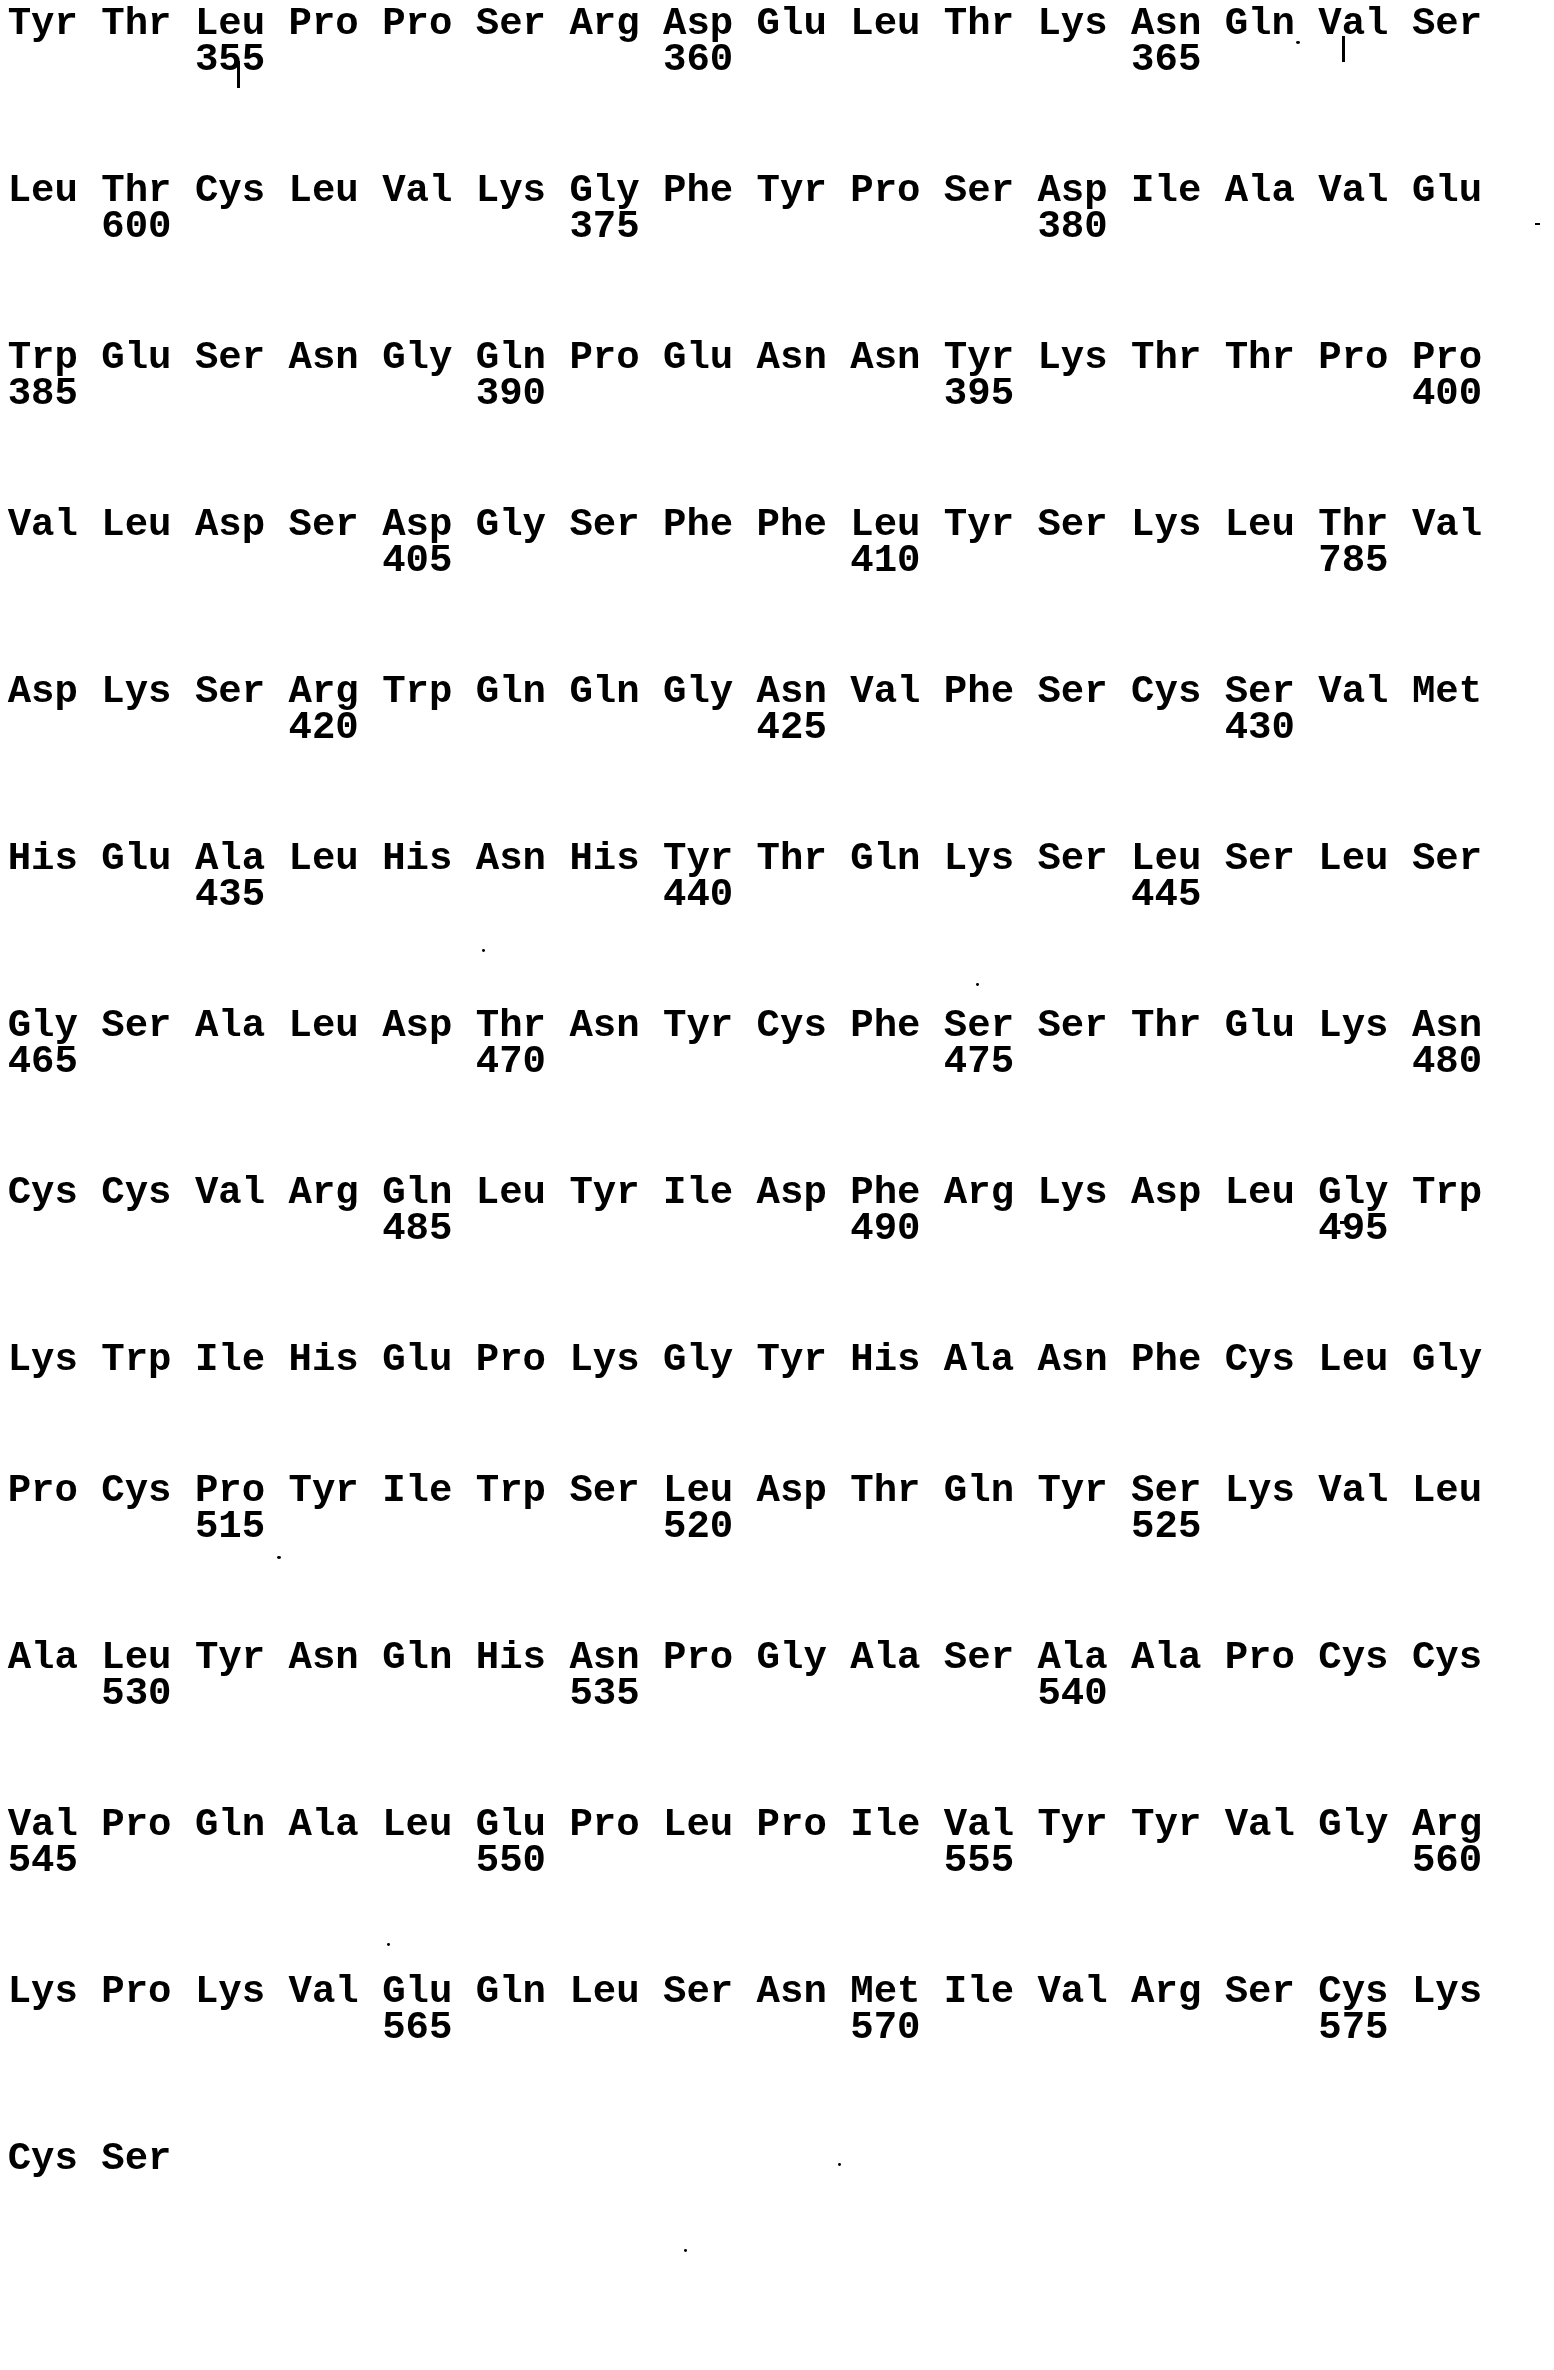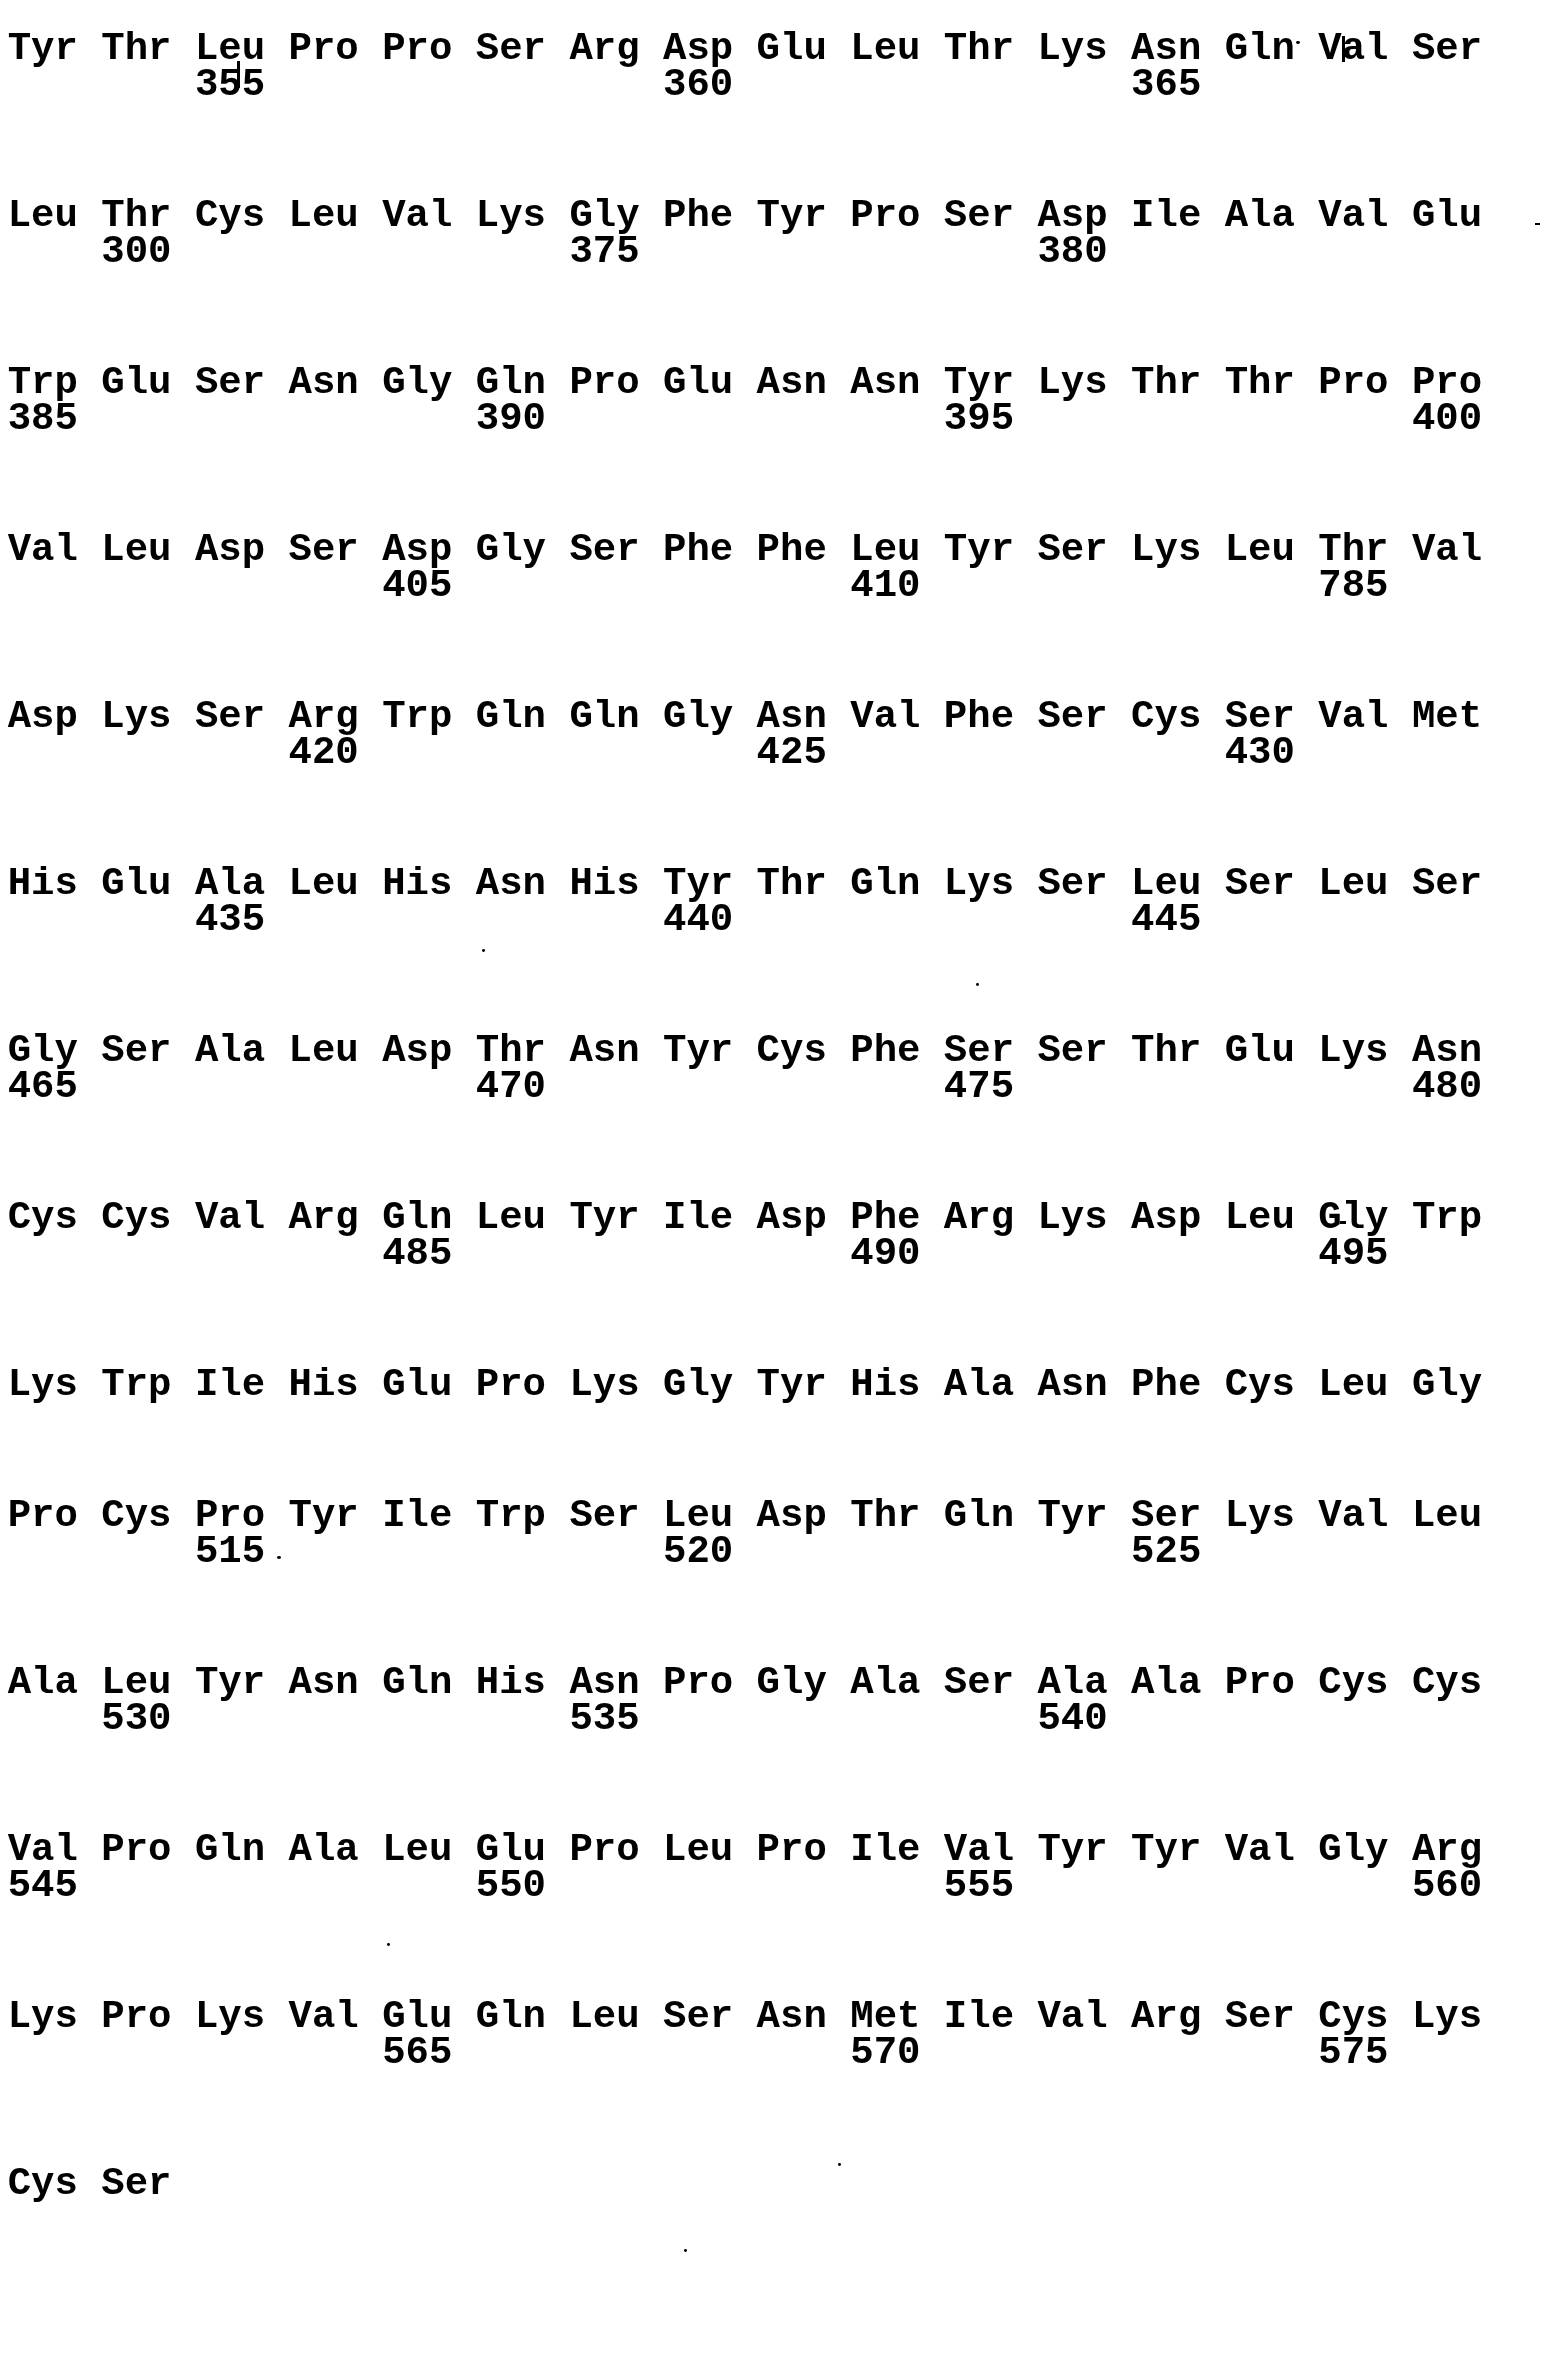--- a/index.html
+++ b/index.html
@@ -10,21 +10,21 @@
     background: #ffffff;
     position: relative;
     overflow: hidden;
   }
   #listing {
     position: absolute;
     top: 5.8px;
     left: 7.7px;
     width: 1541px;
   }
-  .seq-row { margin-bottom: 95px; margin-top: 25px; }
+  .seq-row { margin-bottom: 95px; }
   .seq-row:last-child { margin-bottom: 0; }
   .line {
     font-family: "Liberation Mono", "DejaVu Sans Mono", monospace;
     font-weight: bold;
     font-size: 39px;
     line-height: 36px;
     letter-spacing: 0;
     color: #000000;
     white-space: pre;
     margin: 0;
@@ -51,21 +51,21 @@
 </head>
 <body>
 
 <main id="listing">
     <div class="seq-row">
       <pre class="line">Tyr Thr Leu Pro Pro Ser Arg Asp Glu Leu Thr Lys Asn Gln Val Ser</pre>
       <pre class="line">        355                 360                 365</pre>
     </div>
     <div class="seq-row">
       <pre class="line">Leu Thr Cys Leu Val Lys Gly Phe Tyr Pro Ser Asp Ile Ala Val Glu</pre>
-      <pre class="line">    300                 375                 380</pre>
+      <pre class="line">    600                 375                 380</pre>
     </div>
     <div class="seq-row">
       <pre class="line">Trp Glu Ser Asn Gly Gln Pro Glu Asn Asn Tyr Lys Thr Thr Pro Pro</pre>
       <pre class="line">385                 390                 395                 400</pre>
     </div>
     <div class="seq-row">
       <pre class="line">Val Leu Asp Ser Asp Gly Ser Phe Phe Leu Tyr Ser Lys Leu Thr Val</pre>
       <pre class="line">                405                 410                 785</pre>
     </div>
     <div class="seq-row">

